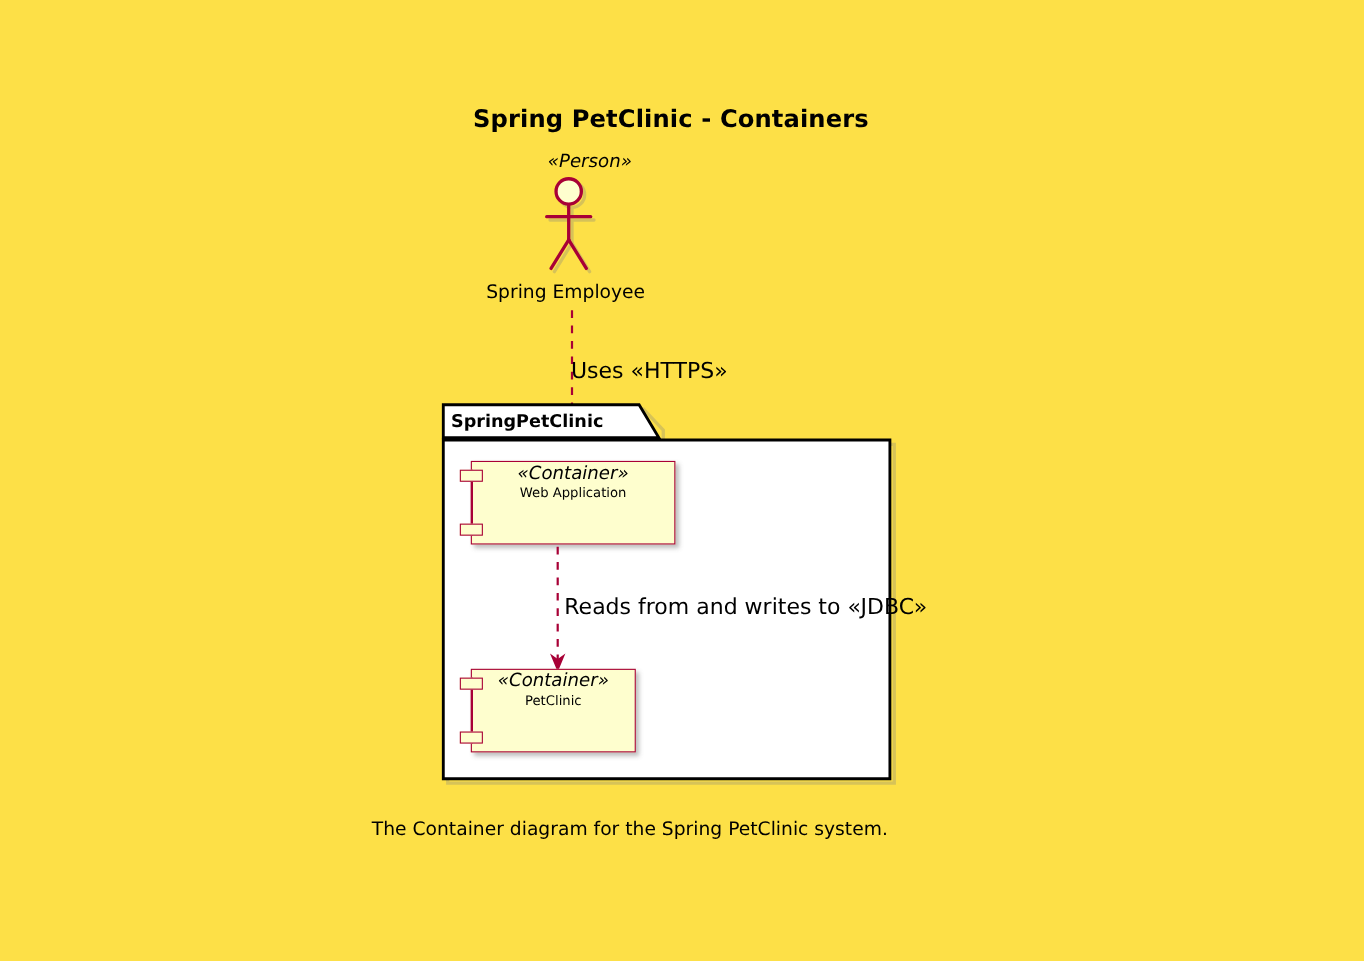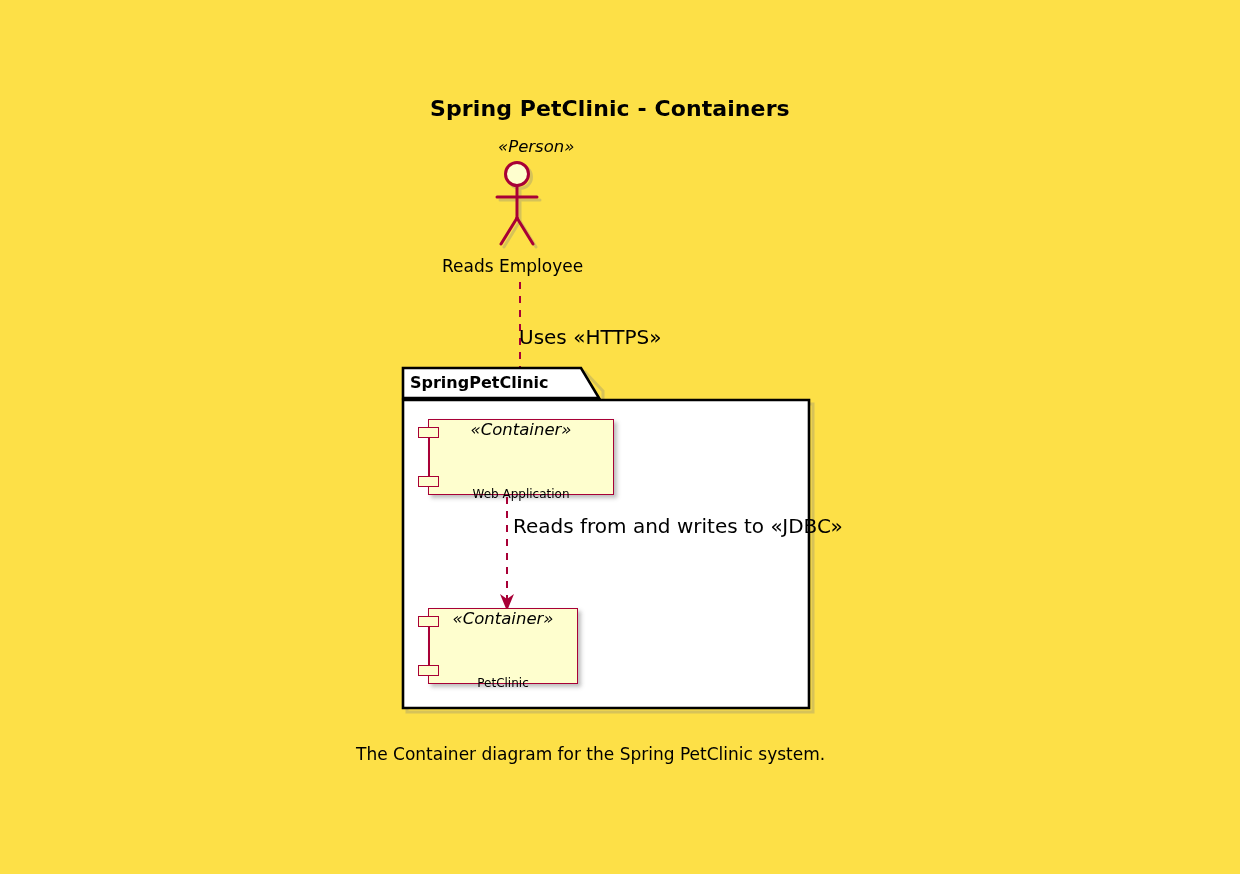--- a/index.html
+++ b/index.html
@@ -118,21 +118,20 @@
     position: absolute;
     left: 10px;
     right: 0;
     top: 0;
     bottom: 0;
     display: flex;
     flex-direction: column;
     align-items: center;
     justify-content: flex-start;
     z-index: 4;
-    gap: 46px;
   }
   .component .labels .stereo {
     font-size: 16.5px;
     font-style: italic;
     color: #000000;
     line-height: 1.32;
   }
   .component .labels .name {
     font-size: 12px;
     color: #000000;
@@ -165,21 +164,21 @@
         <line x1="28" y1="58" x2="44" y2="84" stroke="#808080" stroke-width="3" stroke-linecap="round"></line>
       </g>
       <circle cx="28" cy="14" r="11.5" fill="#FEFECE" stroke="#A80036" stroke-width="3"></circle>
       <line x1="28" y1="26" x2="28" y2="58" stroke="#A80036" stroke-width="3" stroke-linecap="round"></line>
       <line x1="8" y1="37" x2="48" y2="37" stroke="#A80036" stroke-width="3" stroke-linecap="round"></line>
       <line x1="28" y1="58" x2="12" y2="84" stroke="#A80036" stroke-width="3" stroke-linecap="round"></line>
       <line x1="28" y1="58" x2="44" y2="84" stroke="#A80036" stroke-width="3" stroke-linecap="round"></line>
     </svg>
   </div>
 
-  <div class="txt node-label" style="left:442px; top:258px;">Reads Employee</div>
+  <div class="txt node-label" style="left:442px; top:258px;">Spring Employee</div>
 
   <div class="connector" style="left:512px; top:282px; width:22px; height:132px;">
     <svg width="22" height="132" viewBox="0 0 22 132">
       <line x1="8" y1="0" x2="8" y2="120" stroke="#A80036" stroke-width="2" stroke-dasharray="7,7"></line>
       <polygon points="8,132 1,115 8,120 15,115" fill="#A80036"></polygon>
     </svg>
   </div>
   <div class="txt edge-label" style="left:519px; top:327px;">Uses «HTTPS»</div>
 
   <div class="package">
@@ -206,28 +205,28 @@
       <div class="name">Web Application</div>
     </div>
   </div>
 
   <div class="connector" style="left:497px; top:497px; width:22px; height:114px;">
     <svg width="22" height="114" viewBox="0 0 22 114">
       <line x1="10" y1="0" x2="10" y2="102" stroke="#A80036" stroke-width="2" stroke-dasharray="7,7"></line>
       <polygon points="10,114 3,97 10,102 17,97" fill="#A80036"></polygon>
     </svg>
   </div>
-  <div class="txt edge-label" style="left:513px; top:516px;">Reads from and writes to «JDBC»</div>
+  <div class="txt edge-label" style="left:513px; top:541px;">Reads from and writes to «JDBC»</div>
 
   <div class="component" style="left:418px; top:608px; width:160px; height:76px;">
     <div class="port-rail" style="top:8px; height:60px;"></div>
     <div class="box"></div>
     <div class="port" style="top:8px;"></div>
     <div class="port" style="top:57px;"></div>
     <div class="labels">
       <div class="stereo">«Container»</div>
       <div class="name">PetClinic</div>
     </div>
   </div>
 
-  <div class="txt caption" style="left:356px; top:746px;text-align:right;">The Container diagram for the Spring PetClinic system.</div>
+  <div class="txt caption" style="left:338px; top:746px;text-align:right;">The Container diagram for the Spring PetClinic system.</div>
 
 </div>
 
 </body></html>

